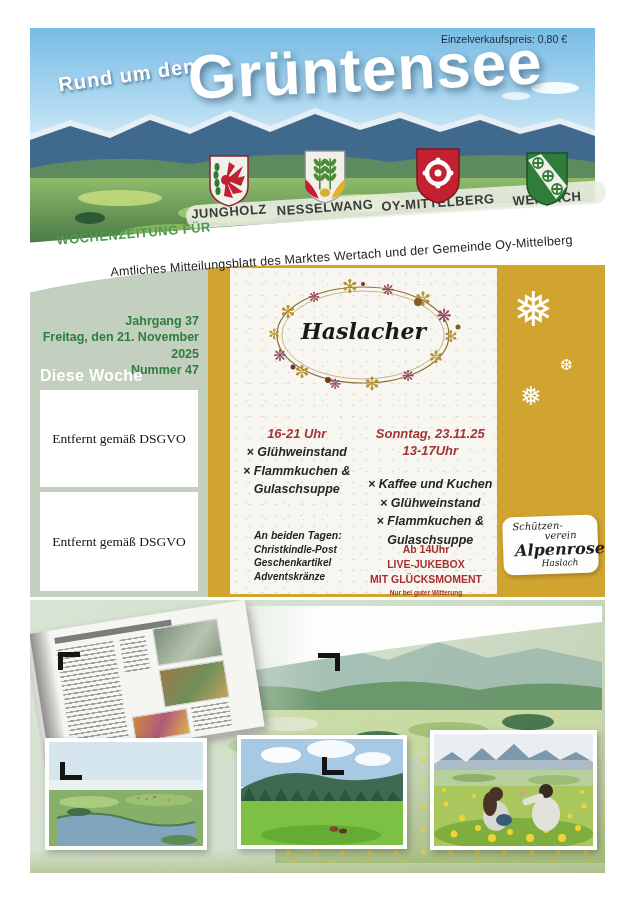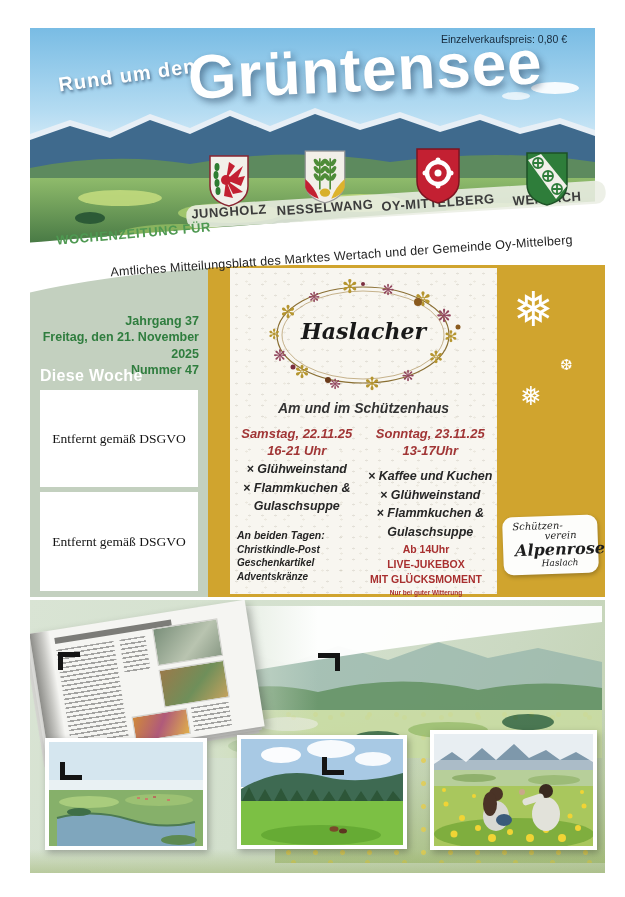--- a/index.html
+++ b/index.html
@@ -43,21 +43,21 @@
     background-size:13px 11px,19px 17px;background-position:0 0,7px 5px;}
   .wreath{left:28px;top:4px;}
   .poster-title{width:100%;text-align:center;font-family:"DejaVu Serif",serif;
     font-style:italic;font-weight:bold;color:#191919;margin-top:18px;}
   .poster-loc{width:100%;top:132px;text-align:center;font-style:italic;font-weight:bold;
     font-size:14px;color:#333;}
   .days{left:0;top:158px;width:267px;display:flex;}
   .day-col{width:50%;text-align:center;}
   .day-date{color:#a13636;font-weight:bold;font-style:italic;font-size:13px;line-height:1.3;}
   .day-item{color:#262626;font-weight:bold;font-style:italic;font-size:12.5px;line-height:1.5;}
-  .both-days{left:7px;top:260px;width:145px;text-align:left;color:#242424;}
+  .both-days{left:24px;top:260px;width:145px;text-align:left;color:#242424;}
   .both-title{font-weight:bold;font-style:italic;font-size:10.5px;line-height:1.4;}
   .both-item{font-weight:bold;font-style:italic;font-size:10px;line-height:1.38;}
   .jukebox{left:140px;top:274px;width:112px;text-align:center;color:#a82f2f;font-weight:bold;}
   .jk-line{font-size:10.5px;line-height:1.45;}
   .jk-note{font-size:6.5px;line-height:1.4;}
   .snow{color:#fff;font-family:"DejaVu Sans",sans-serif;line-height:1;}
   #badge{left:473px;top:251px;width:95px;height:58px;background:#fdfdfb;border-radius:10px;
     transform:rotate(-2deg);box-shadow:1px 2px 4px rgba(0,0,0,.25);
     font-family:"DejaVu Serif",serif;color:#1d1d1d;font-style:italic;}
   .badge-l{position:absolute;white-space:nowrap;}
@@ -246,33 +246,31 @@
           <text x="150" y="109" font-size="15" fill="#92475e">❋</text>
           <text x="178" y="91" font-size="17" fill="#b5952f">✼</text>
         </g>
         <circle cx="160" cy="30" r="4" fill="#8a5a1e"></circle>
           <circle cx="70" cy="108" r="3" fill="#6b3b1a"></circle>
         <circle cx="200" cy="55" r="2.5" fill="#8a5a1e"></circle>
           <circle cx="35" cy="95" r="2.5" fill="#7a2e3f"></circle>
         <circle cx="105" cy="12" r="2" fill="#7a2e3f"></circle>
       </svg>
       <div class="abs poster-title" style="top:32px;font-size:22px;">Haslacher</div>
-      <div class="abs poster-loc">Am und im Schützenhaus</div>
 
       <div class="abs days">
         <div class="day-col">
-          <div class="day-date">Samstag, 22.11.25</div>
           <div class="day-date" style="">16-21 Uhr</div>
           <div class="day-item">× Glühweinstand</div>
           <div class="day-item">× Flammkuchen &amp;</div>
           <div class="day-item">Gulaschsuppe</div>
         </div>
         <div class="day-col">
           <div class="day-date">Sonntag, 23.11.25</div>
-          <div class="day-date" style="margin-bottom:7px;">13-17Uhr</div>
+          <div class="day-date" style="margin-bottom:15px;">13-17Uhr</div>
           <div class="day-item">× Kaffee und Kuchen</div>
           <div class="day-item">× Glühweinstand</div>
           <div class="day-item">× Flammkuchen &amp;</div>
           <div class="day-item">Gulaschsuppe</div>
         </div>
       </div>
 
       <div class="abs both-days">
         <div class="both-title">An beiden Tagen:</div>
         <div class="both-item">Christkindle-Post</div>

